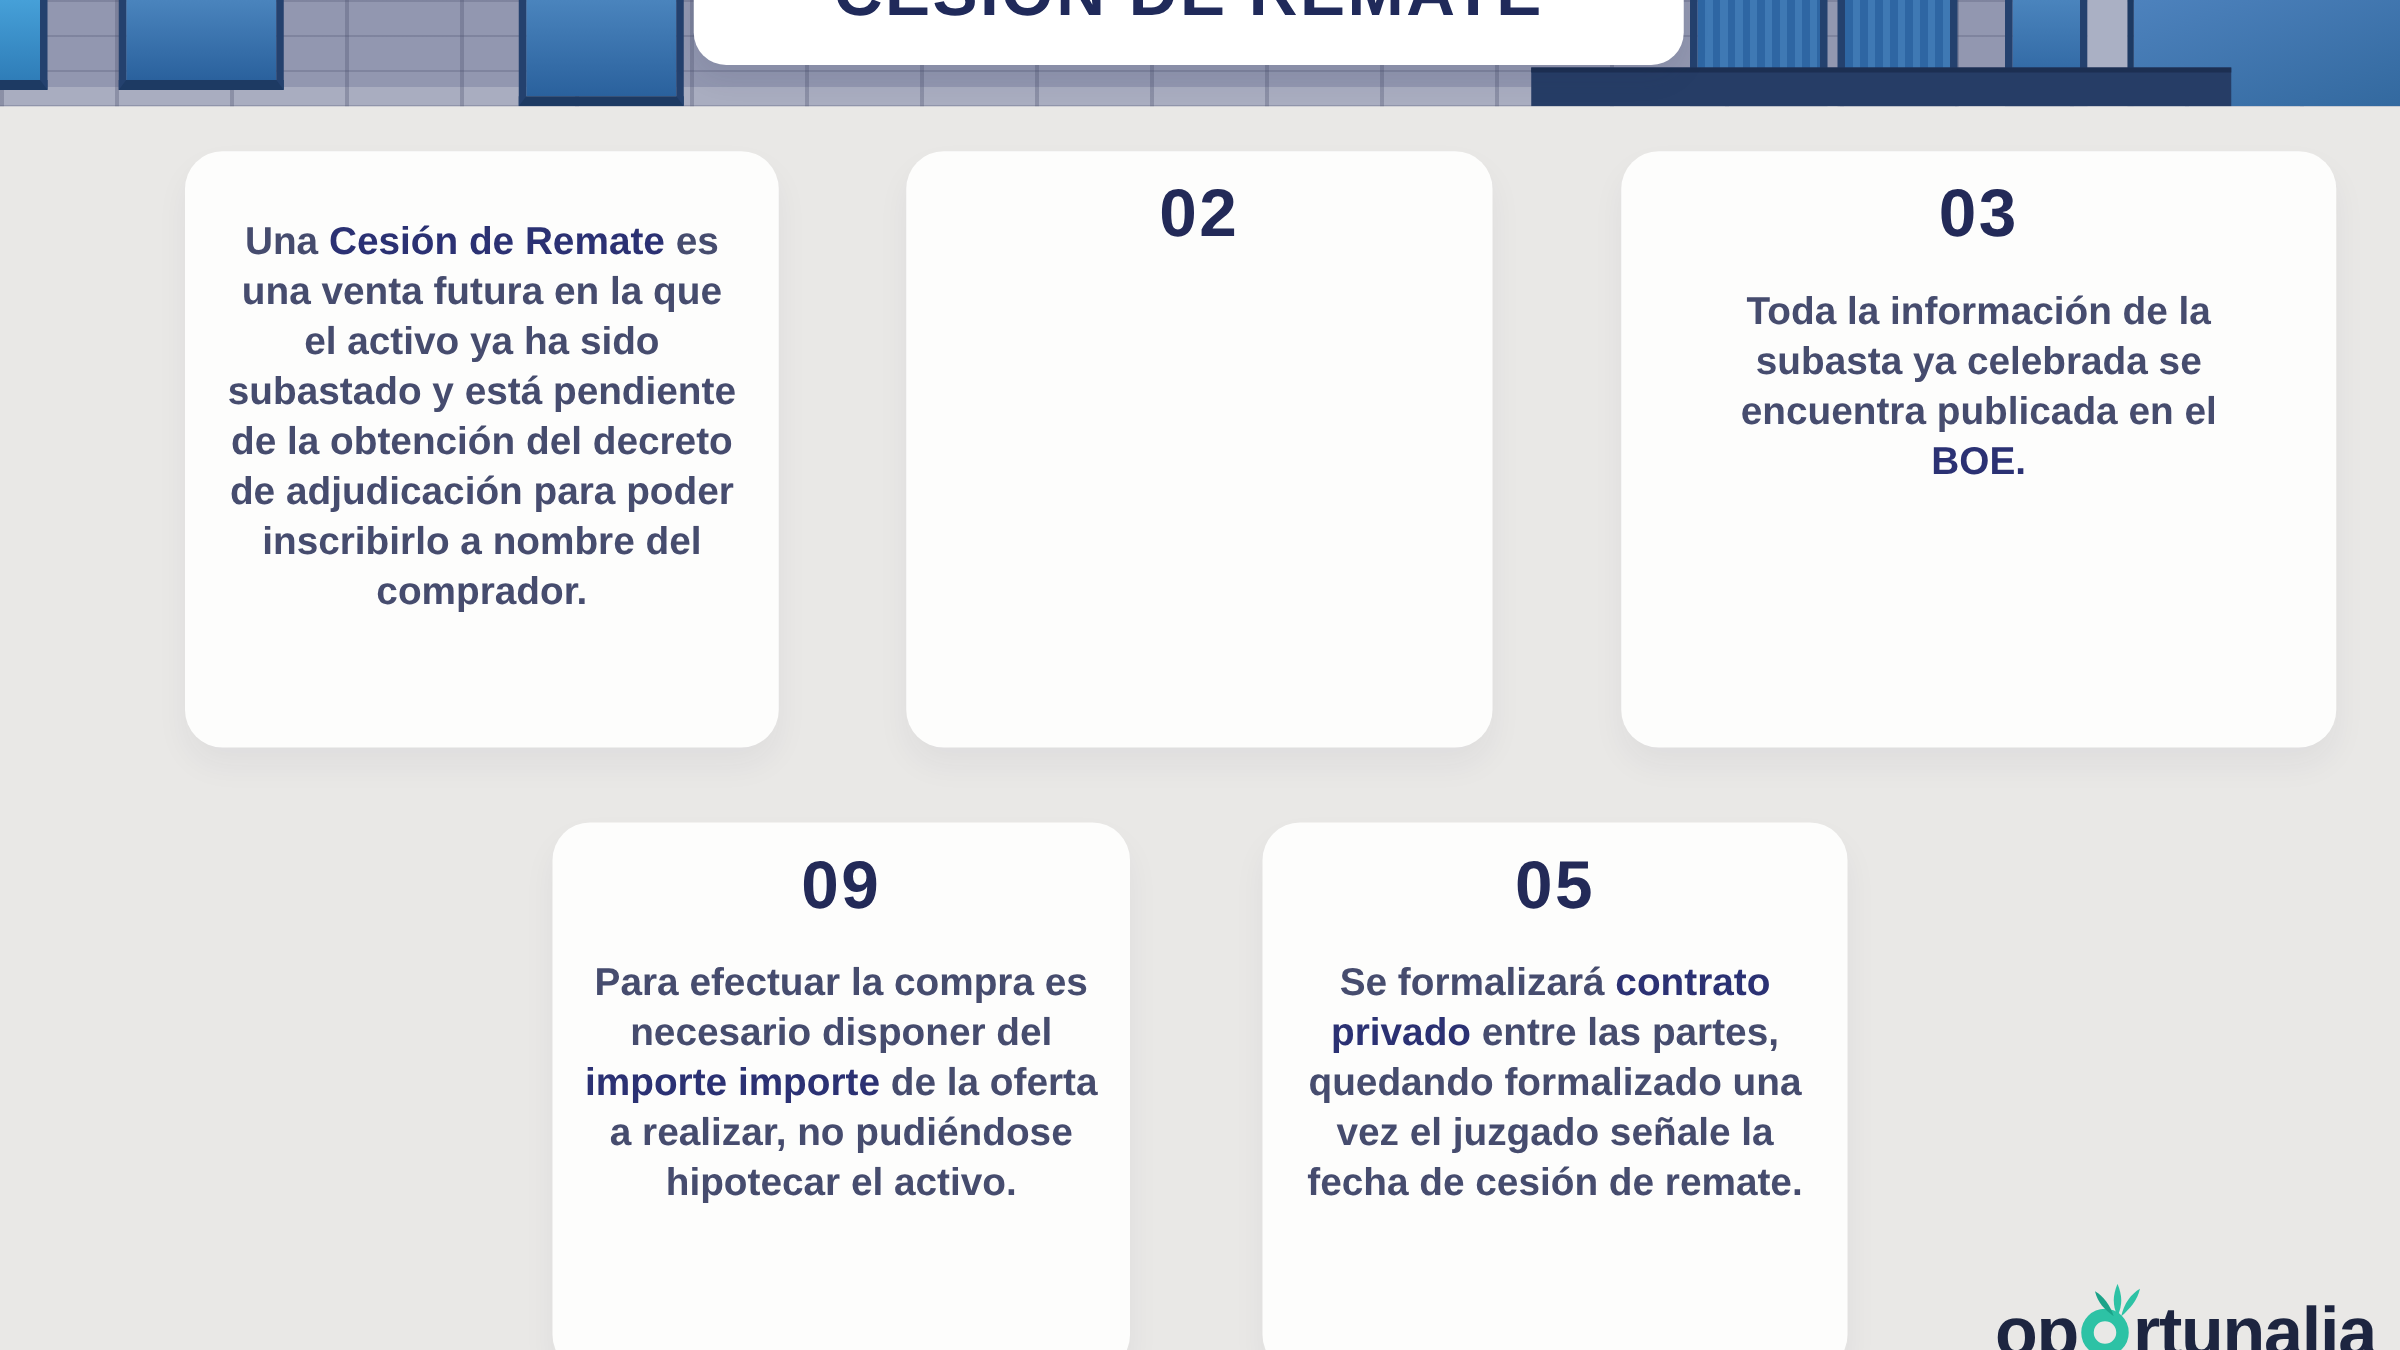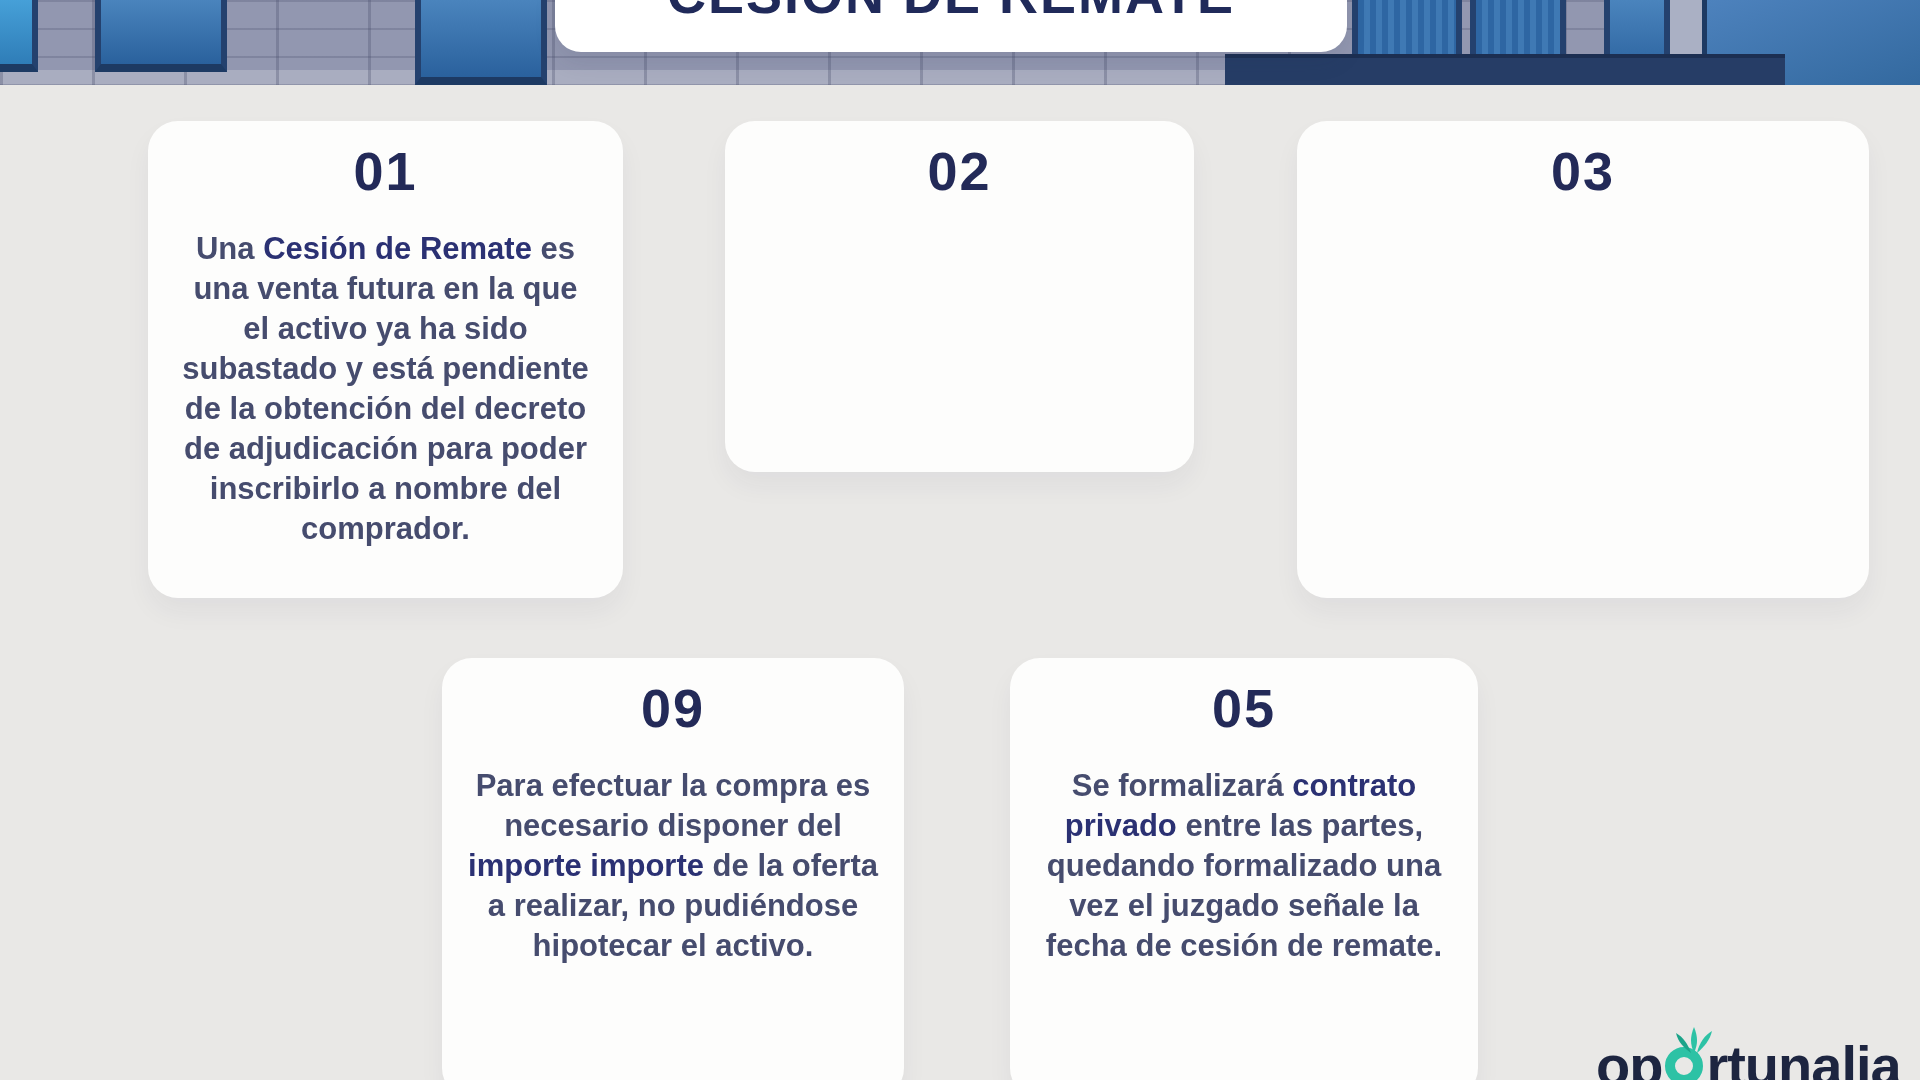--- a/index.html
+++ b/index.html
@@ -74,21 +74,21 @@
   
   .card{
     position:absolute;
     background:var(--card);
     border-radius:30px;
     box-shadow:0 14px 26px rgba(40,45,80,.05);
     text-align:center;
     padding-top:22px;
   }
   #card-1{left:148px;top:121px;width:475px;height:477px;}
-  #card-2{left:725px;top:121px;width:469px;height:351px;}
+  #card-2{left:725px;top:121px;width:469px;height:477px;}
   #card-3{left:1297px;top:121px;width:572px;height:477px;}
   #card-4{left:442px;top:658px;width:462px;height:440px;}
   #card-5{left:1010px;top:658px;width:468px;height:440px;}
 
   .num{
     font-size:54px;line-height:56px;font-weight:800;
     letter-spacing:2px;color:var(--num);
   }
   .txt{
     margin:30px auto 0;
@@ -130,30 +130,30 @@
   <div id="pillar"></div>
   <div id="win-glass"></div>
   <div id="spandrel"></div>
 </div>
 
 <div id="title-card">
   <h1 id="title-text">CESIÓN DE REMATE</h1>
 </div>
 
 <section class="card" id="card-1">
-  <h2 class="num">01</h2>
   <p class="txt"><span>Una </span><span class="seg-bold">Cesión de Remate</span><span> es una venta futura en la que el activo ya ha sido subastado y está pendiente de la obtención del decreto de adjudicación para poder inscribirlo a nombre del comprador.</span></p>
 </section>
 
 <section class="card" id="card-2">
   <h2 class="num">02</h2>
 </section>
 
 <section class="card" id="card-3">
   <h2 class="num">03</h2>
+  <p class="txt"><span>Toda la información de la subasta ya celebrada se encuentra publicada en el </span><span class="seg-bold">BOE.</span></p>
 </section>
 
 <section class="card" id="card-4">
   <h2 class="num">09</h2>
   <p class="txt"><span>Para efectuar la compra es necesario disponer del </span><span class="seg-bold">importe importe</span><span> de la oferta a realizar, no pudiéndose hipotecar el activo.</span></p>
 </section>
 
 <section class="card" id="card-5">
   <h2 class="num">05</h2>
   <p class="txt"><span>Se formalizará </span><span class="seg-bold">contrato privado</span><span> entre las partes, quedando formalizado una vez el juzgado señale la fecha de cesión de remate.</span></p>

